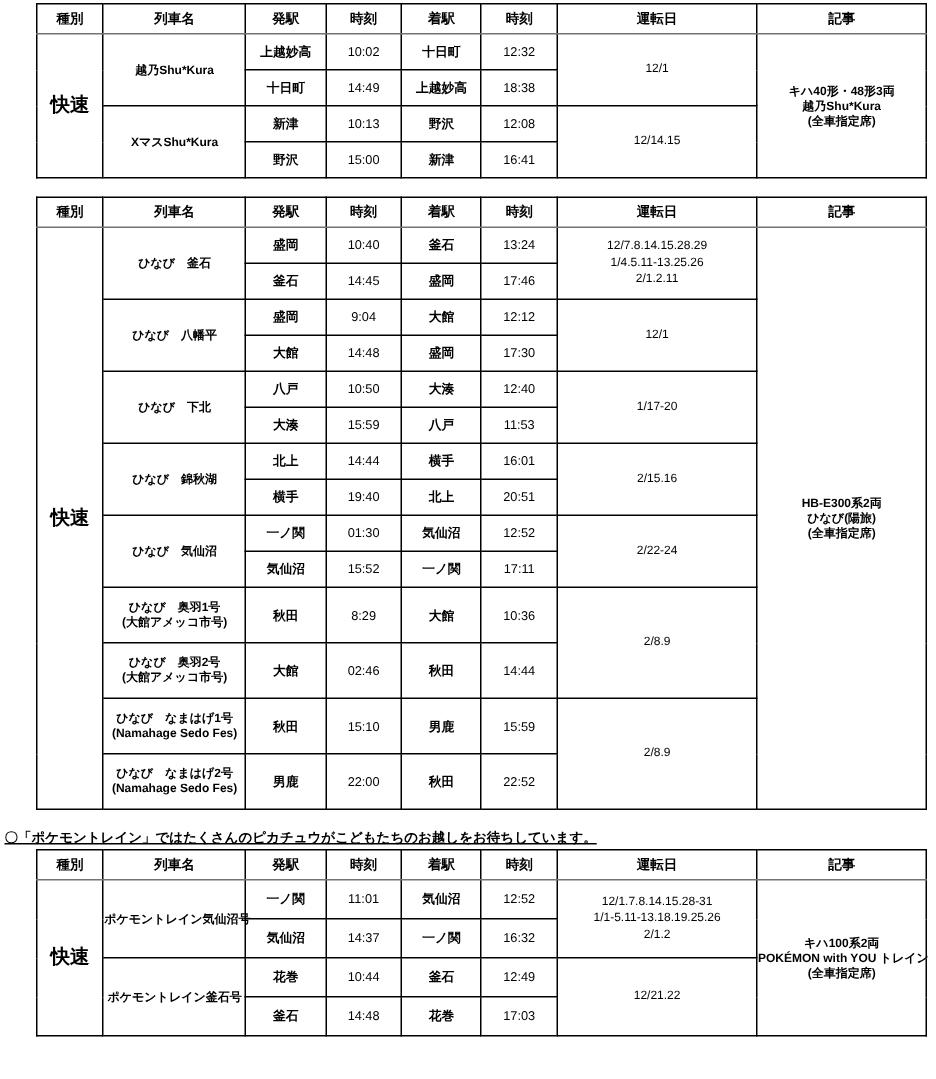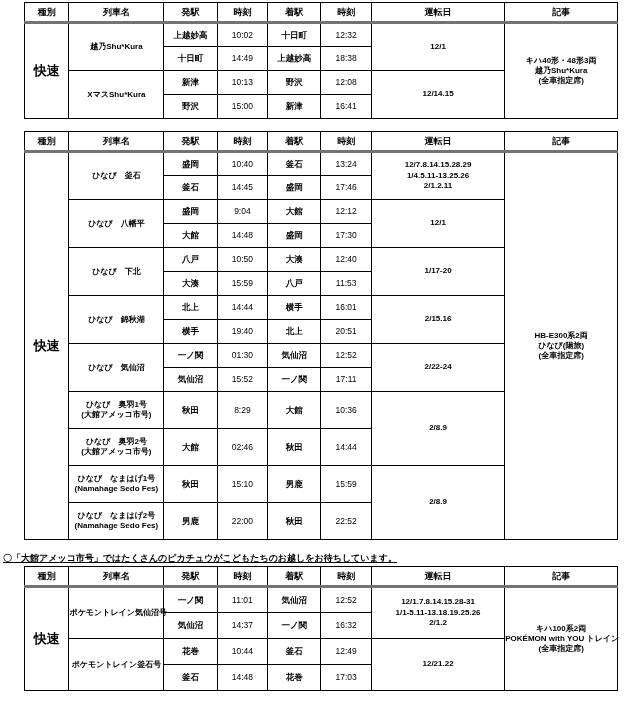--- a/index.html
+++ b/index.html
@@ -20,29 +20,29 @@
     width:594px;margin-left:21px;
     border:1.5px solid #000;
   }
   table.timetable th, table.timetable td{
     border:1px solid #000;
     text-align:center;vertical-align:middle;
     padding:0;overflow:visible;
   }
   table.timetable thead tr{height:20px;}
   table.timetable thead th{
-    font-size:9px;font-weight:bold;border-bottom:3px solid #737373;
+    font-size:9px;font-weight:bold;border-bottom:1px solid #737373;
   }
   table.timetable tbody tr{height:24px;}
   table.timetable tbody tr.tall{height:37px;}
   table.timetable.t3 tbody tr{height:26px;}
   td{font-size:8.5px;font-weight:bold;line-height:1.25;}
   td.cell-time{font-weight:normal;font-size:8.5px;}
   td.cell-operating-days{
-    font-weight:bold;font-size:8px;text-align:left;padding-left:4px;line-height:1.35;
+    font-weight:normal;font-size:8px;text-align:left;padding-left:4px;line-height:1.35;
   }
   td.cell-train-name{font-size:8px;white-space:nowrap;}
   td.cell-remarks{font-size:8px;white-space:nowrap;}
   td.cell-train-type{font-size:13px;}
   td div{white-space:nowrap;}
 </style>
 </head>
 <body>
 
 <div class="section">
@@ -253,21 +253,21 @@
           <td class="cell-station">男鹿</td>
           <td class="cell-time">22:00</td>
           <td class="cell-station">秋田</td>
           <td class="cell-time">22:52</td>
         </tr>
       </tbody>
     </table>
 </div>
 
 <div class="section">
-  <div class="tbl-title">〇「大館アメッコ市号」ではたくさんのピカチュウがこどもたちのお越しをお待ちしています。</div>
+  <div class="tbl-title">〇「ポケモントレイン」ではたくさんのピカチュウがこどもたちのお越しをお待ちしています。</div>
   <table class="timetable t3">
       <colgroup>
         <col style="width: 7.5%;">
         <col style="width: 16%;">
         <col style="width: 9%;">
         <col style="width: 8.5%;">
         <col style="width: 9%;">
         <col style="width: 8.5%;">
         <col style="width: 22.5%;">
         <col style="width: 19%;">

